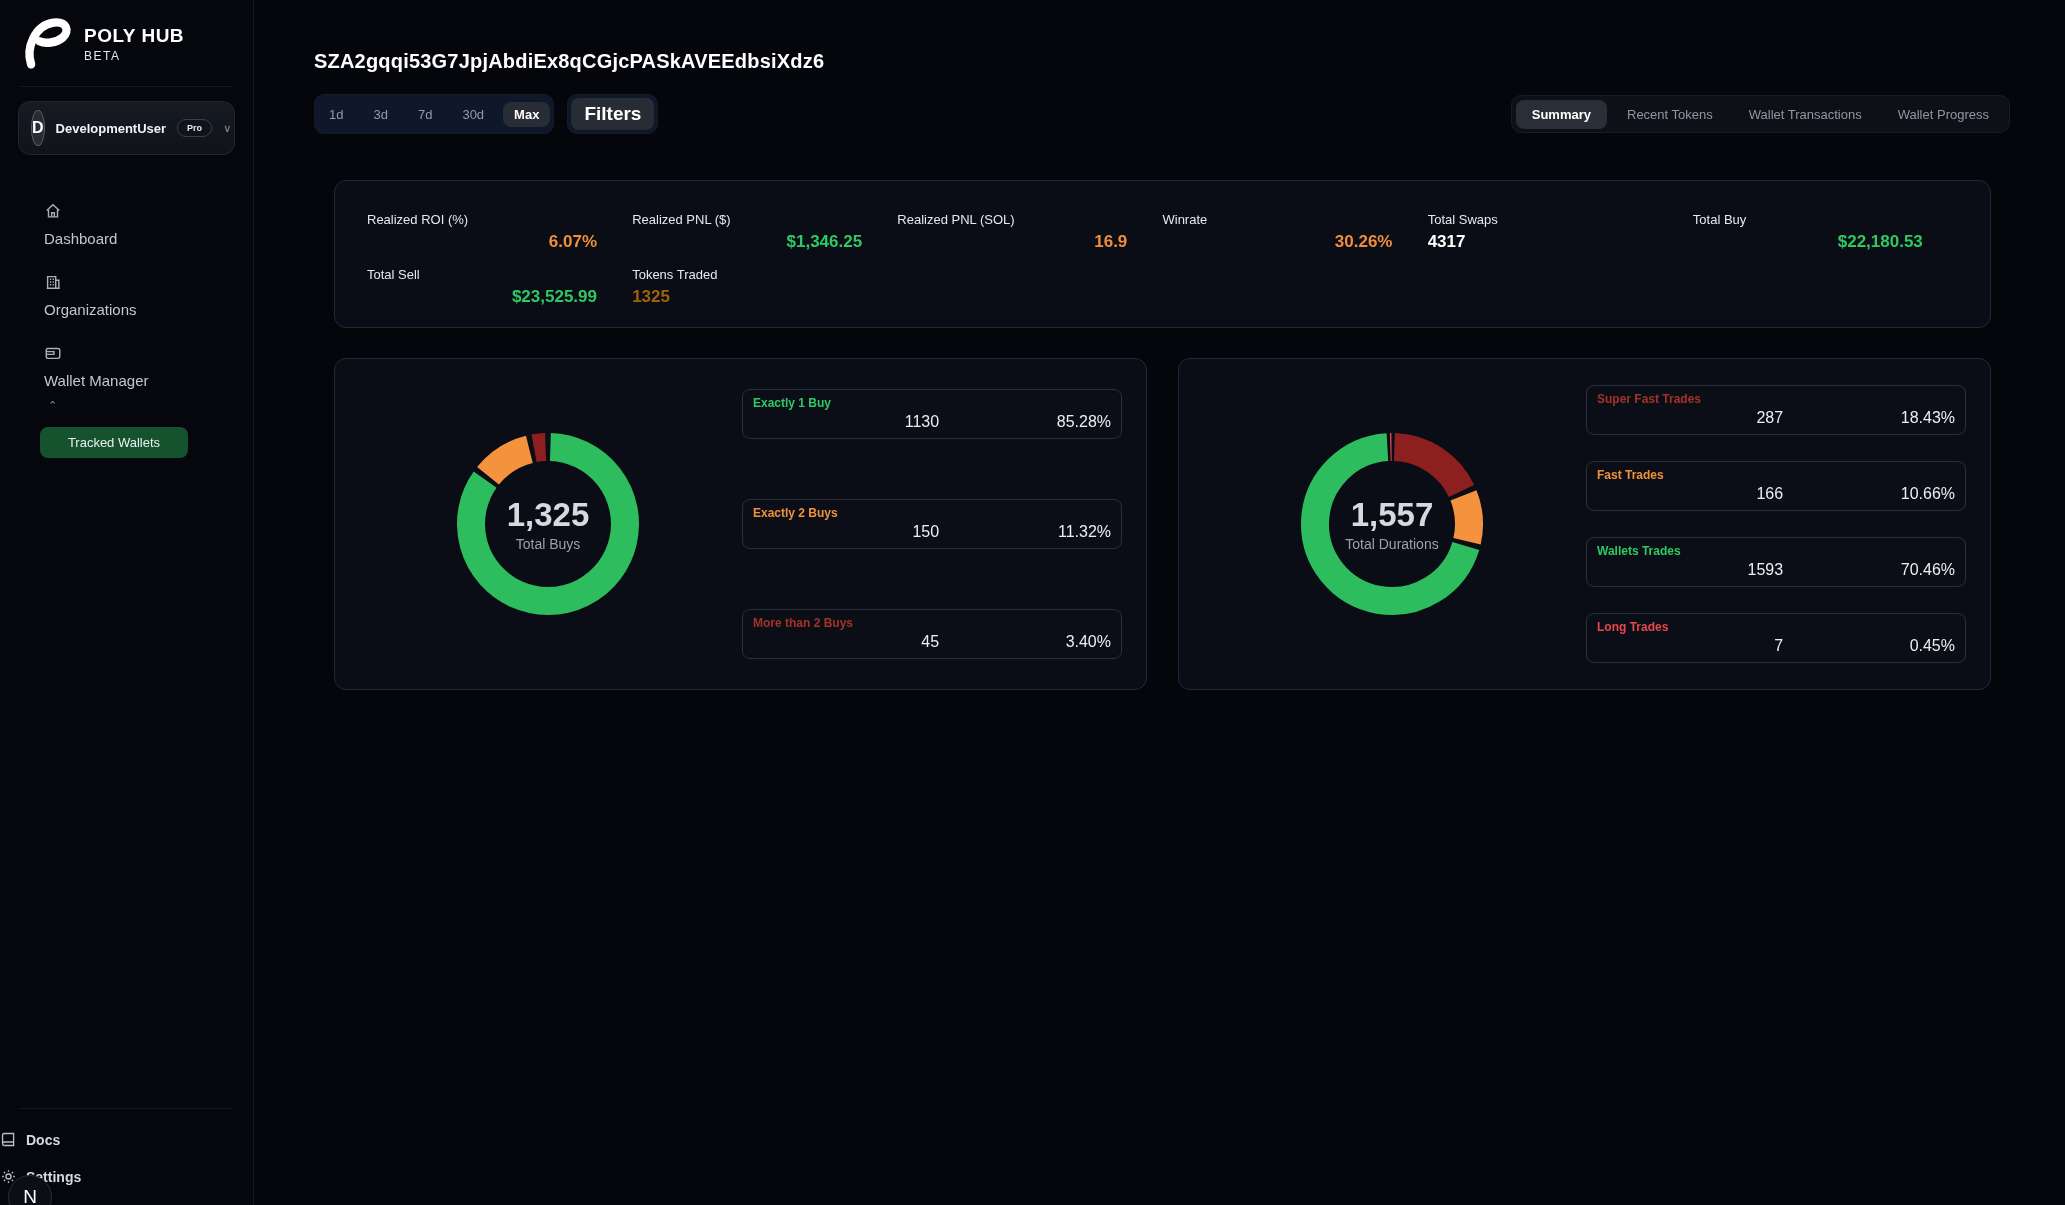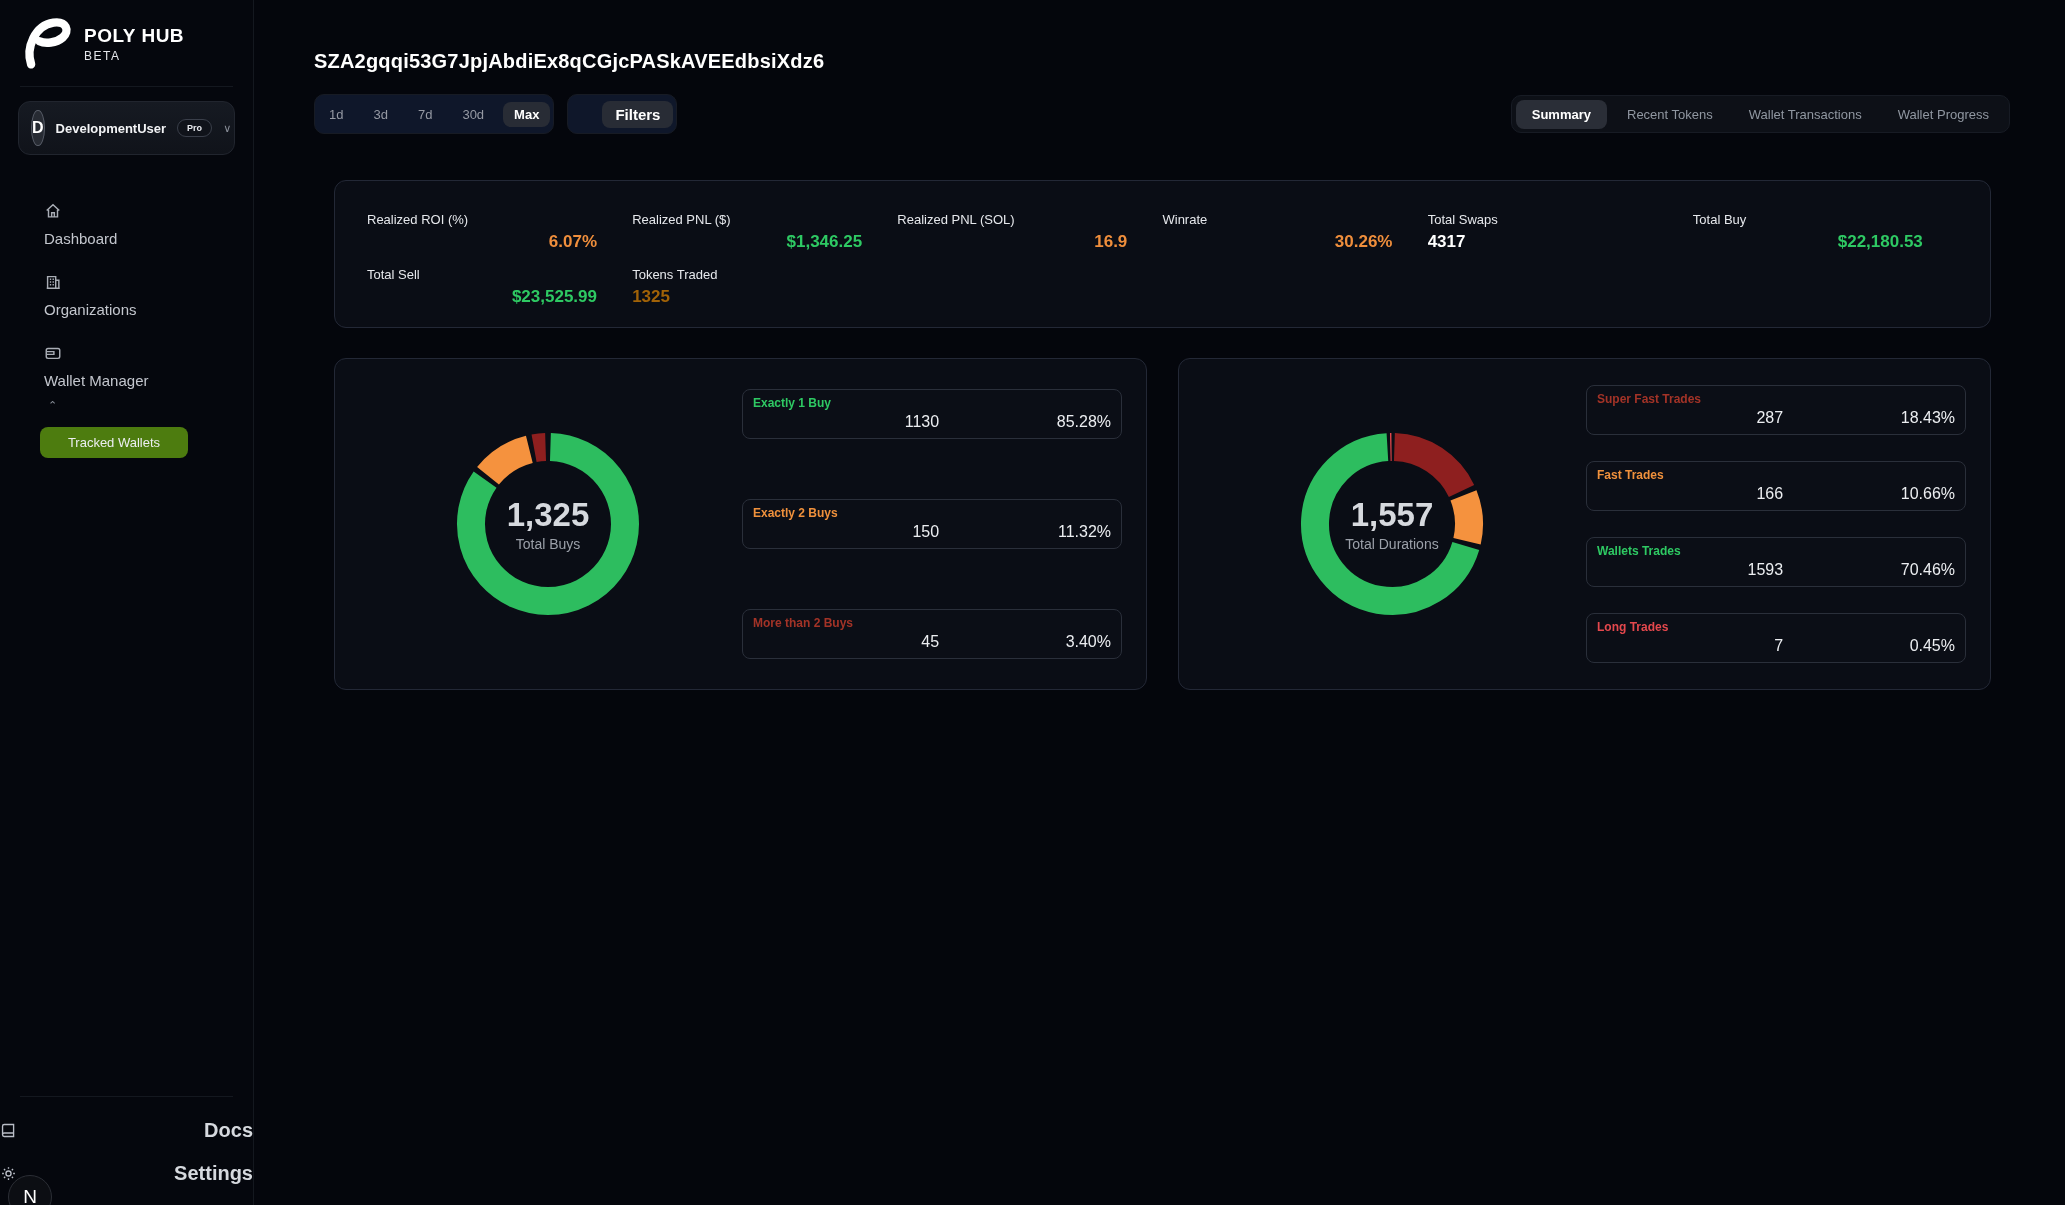--- a/index.html
+++ b/index.html
@@ -45,28 +45,28 @@
   .nav { margin-top:34px; display:flex; flex-direction:column; }
   .nav-item {
     display:flex; align-items:flex-start; gap:10px;
     padding:13px 0 13px 44px; cursor:pointer;
     color:#c3c6cd; font-size:15px;flex-direction:column;
   }
   .nav-item svg { stroke:#a9adb5; }
   .nav-caret { color:#8a8f99; font-size:11px; margin-left:4px; }
   .sub-item {
     margin:2px 0 0 40px; width:148px;
-    background:#4d7c0f; border-radius:8px;
+    background:#14532d; border-radius:8px;
     text-align:center; padding:8px 0;
     font-size:13px; color:#eceef1; cursor:pointer;
   }
   .side-bottom { margin-top:auto; padding-bottom:10px; }
   .bottom-item {
-    display:flex; align-items:center; justify-content:space-between; gap:9px;
-    padding:10px 0; cursor:pointer; font-size:20px; font-weight:600; color:#d6d9de;
+    display:flex; align-items:center; justify-content:flex-start; gap:9px;
+    padding:10px 0; cursor:pointer; font-size:14px; font-weight:600; color:#d6d9de;
   }
   .bottom-item svg { stroke:#b9bdc6; }
   .dev-badge {
     position:absolute; left:8px; bottom:-14px;
     width:44px; height:44px; border-radius:50%;
     background:#0c0e13; border:1px solid #2b2e35;
     display:flex; align-items:center; justify-content:center;
     color:#fff; font-size:19px; cursor:pointer;
   }
   
@@ -77,21 +77,21 @@
   .seg-group {
     display:flex; align-items:center; gap:8px;
     background:#0f172a; border:1px solid #171b24; border-radius:10px; padding:3px;
     height:40px;
   }
   .seg-btn {
     font-size:13px; color:#9599a3; padding:5px 11px; border-radius:8px; cursor:pointer;
     background:transparent; border:none; font-family:inherit;
   }
   .seg-btn.active { background:#282c35; color:#fff; font-weight:600; }
-  .filters-btn { font-size:15px; color:#fff; font-weight:600; background:#282c35; border-radius:8px; padding:5px 13px; cursor:pointer;margin-left:31px; }
+  .filters-btn { font-size:19px; color:#fff; font-weight:600; background:#282c35; border-radius:8px; padding:5px 13px; cursor:pointer; }
   .tabs-group {
     display:flex; align-items:center; gap:4px;
     background:#0d1017; border:1px solid #171b24; border-radius:10px; padding:4px;
     height:38px;
   }
   .tab-item {
     font-size:13px; color:#9097a1; padding:7px 16px; border-radius:8px; cursor:pointer; white-space:nowrap;
     background:transparent; border:none; font-family:inherit;
   }
   .tab-item.active { background:#2a2e37; color:#fff; font-weight:600; }

